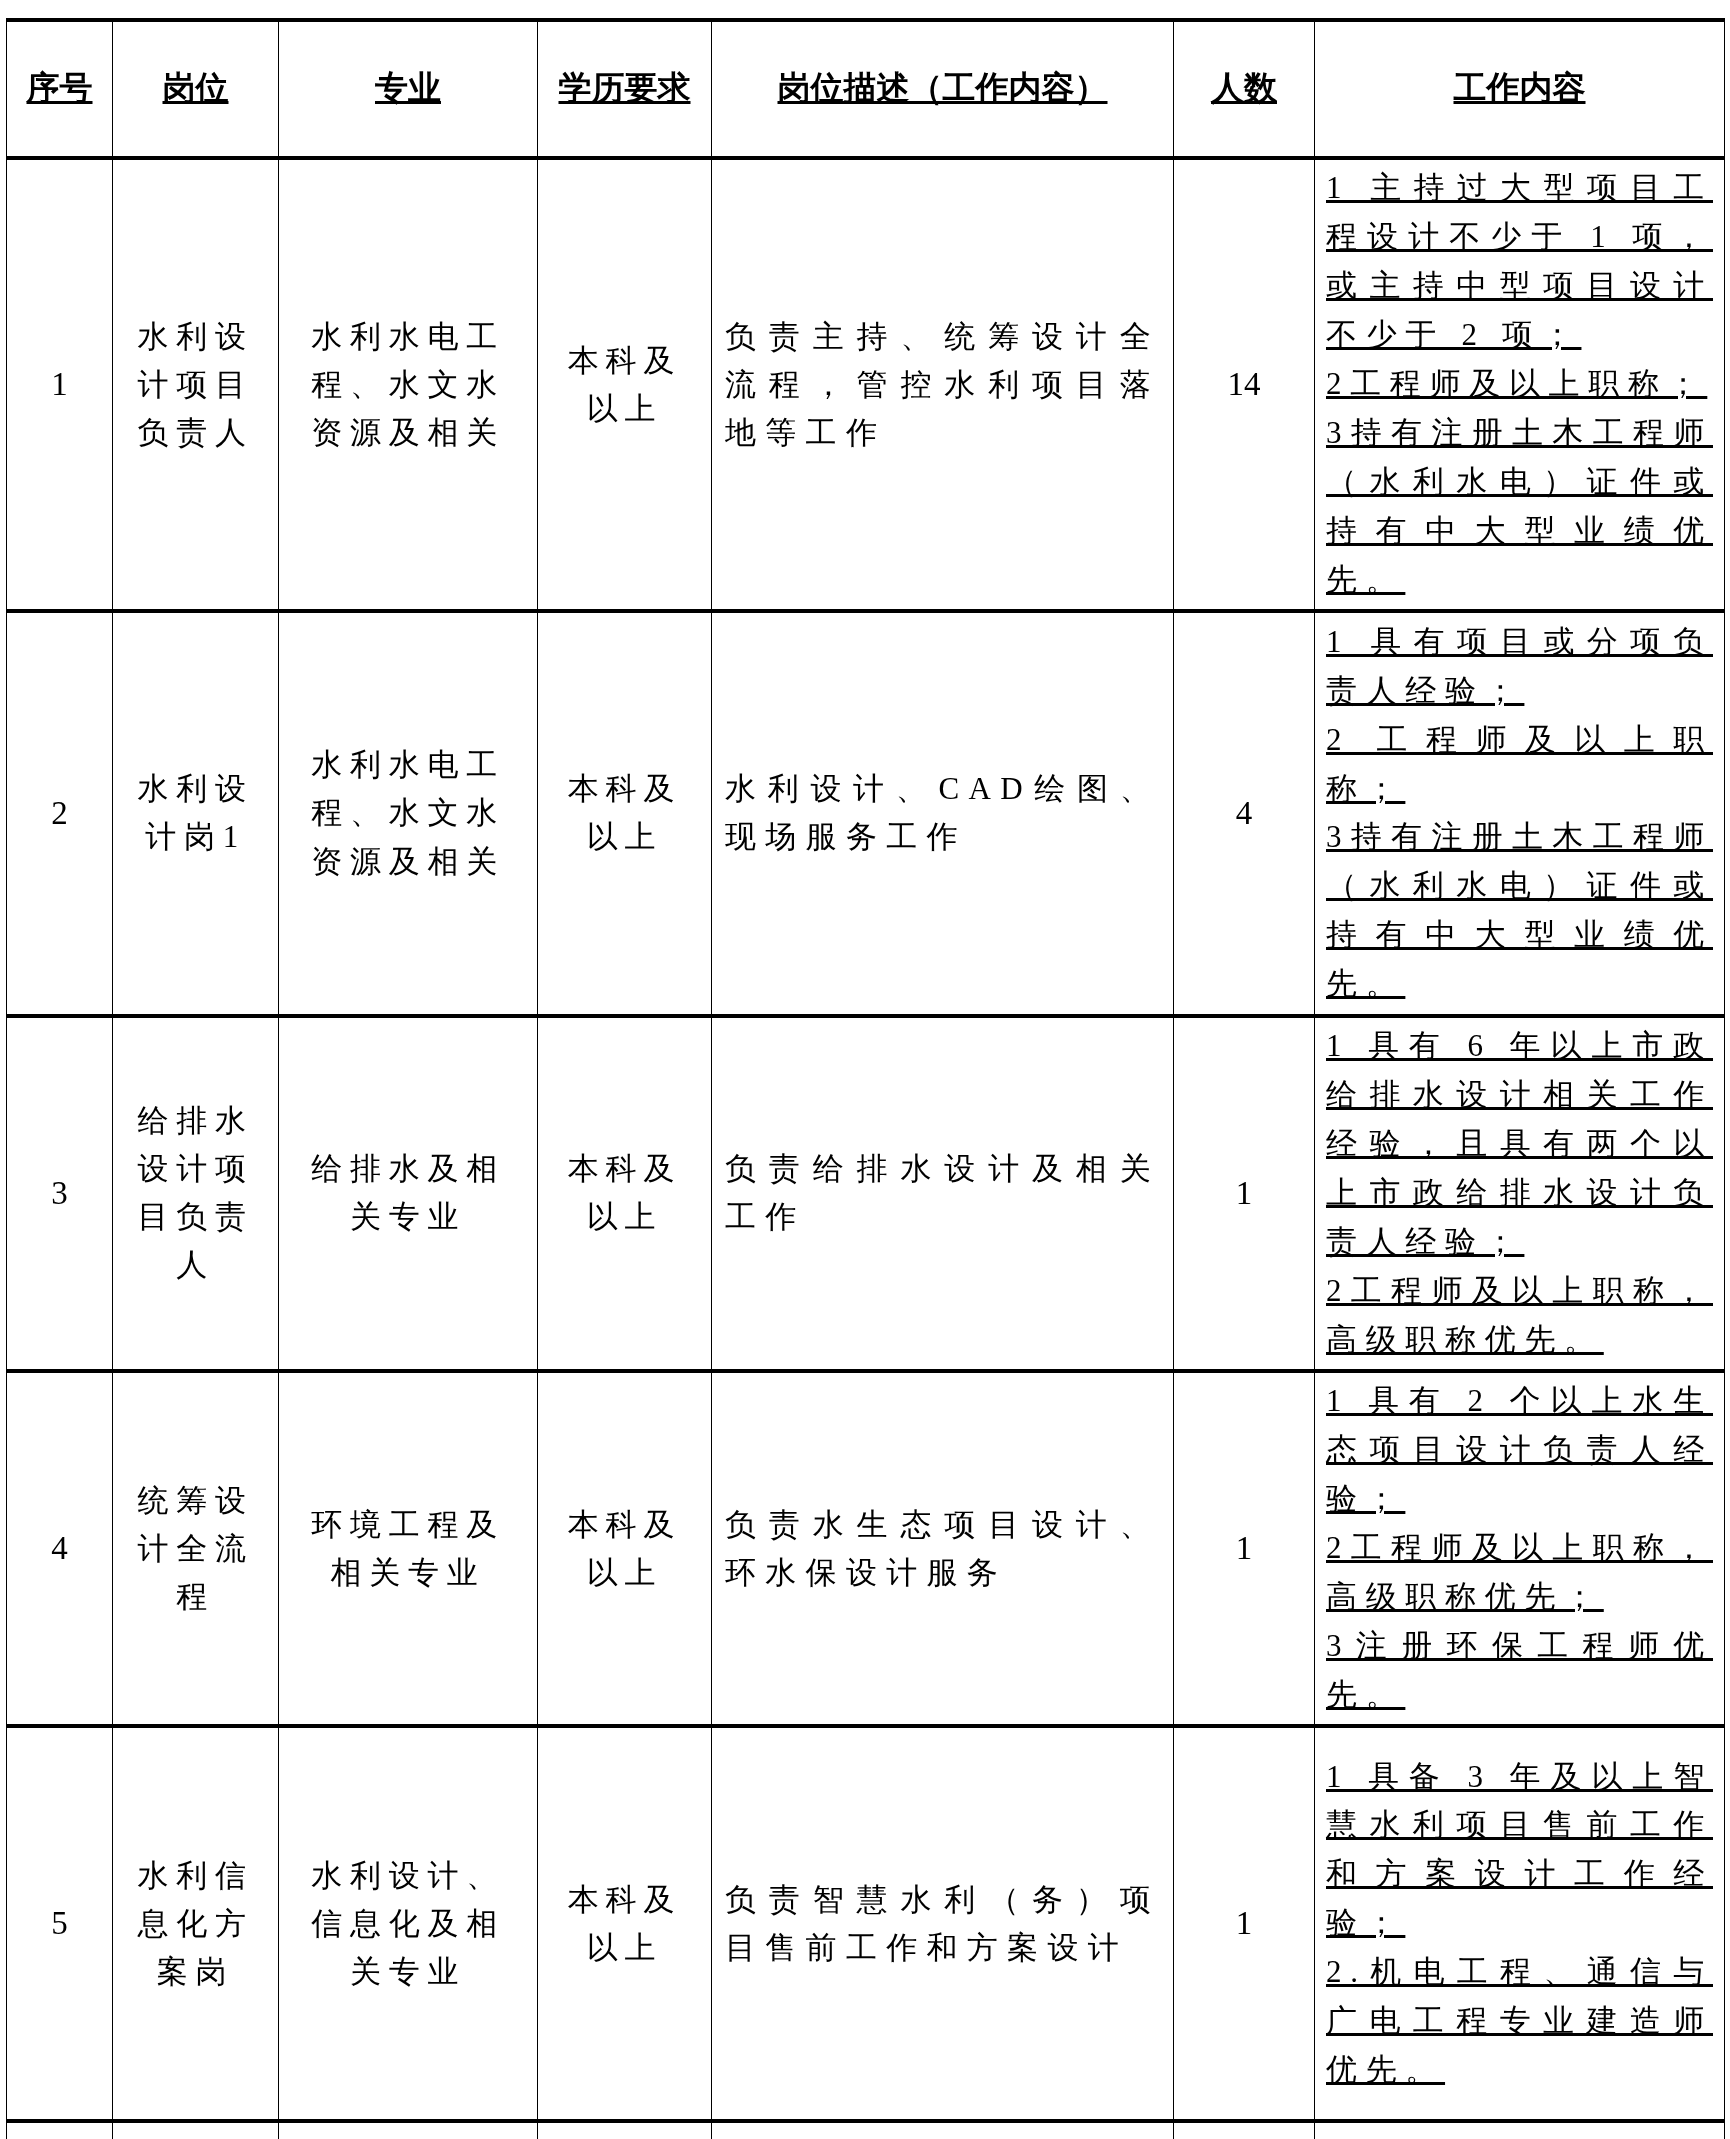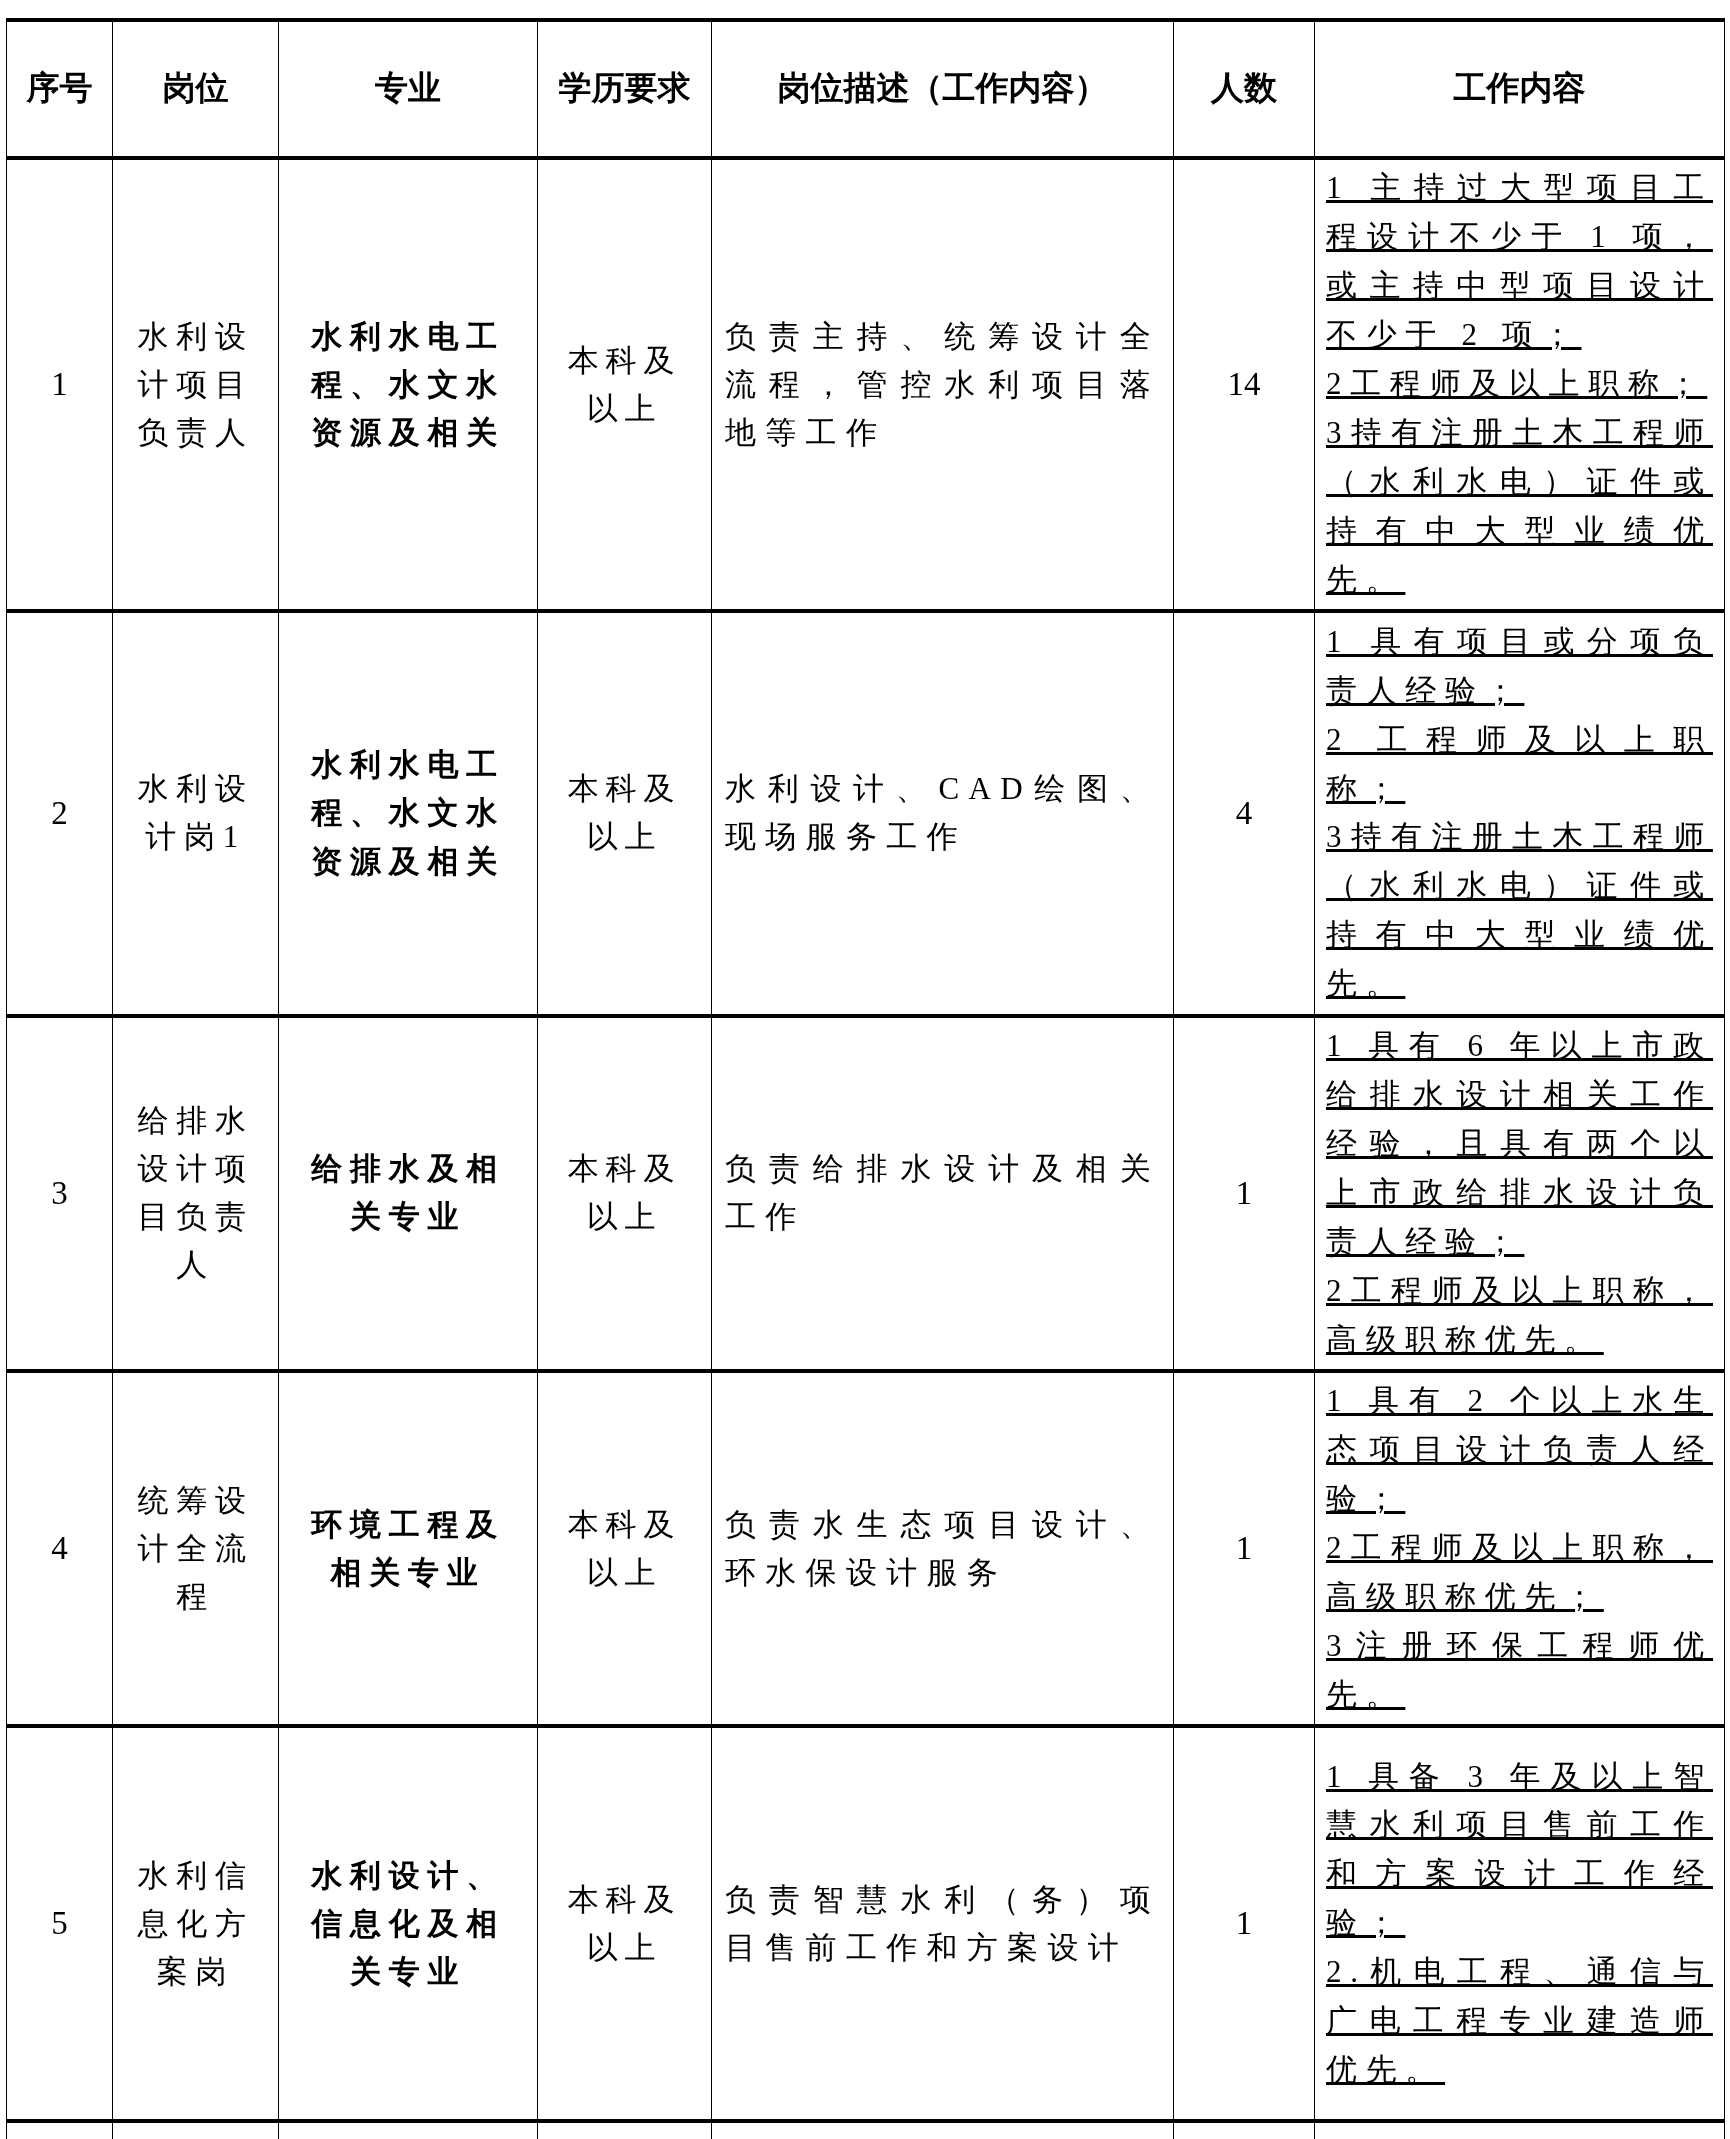--- a/index.html
+++ b/index.html
@@ -45,28 +45,28 @@
   col.w-pos   { width: 166px; }
   col.w-major { width: 259px; }
   col.w-edu   { width: 174px; }
   col.w-desc  { width: 462px; }
   col.w-count { width: 141px; }
   col.w-req   { width: 410px; }
 
   
   td.c-no, td.c-count { font-size: 33px; font-family: "Liberation Serif","DejaVu Serif",serif; }
   td.c-pos   { letter-spacing: 0.25em; padding: 4.3px 9.4px; }
-  td.c-major { letter-spacing: 0.25em; padding: 4.3px 16.3px; font-weight: bold; }
+  td.c-major { letter-spacing: 0.25em; padding: 4.3px 16.3px; }
   td.c-edu   { letter-spacing: 0.22em; padding: 4.3px 25px; }
   td.c-desc  { text-align: justify; text-align-last: left; letter-spacing: 0.30em; padding: 4.3px 13px; }
   td.c-req   { text-align: justify; text-align-last: left; letter-spacing: 0.28em; padding: 4.3px 11px; line-height: 1.58; }
   td.c-req p { margin: 0; text-decoration: underline; }
 
   
-  thead tr                     { height: 138px; }
+  thead tr                     { height: 138px; text-decoration: underline; }
   tbody.rows tr:nth-child(1)   { height: 435px; }
   tbody.rows tr:nth-child(2)   { height: 365px; }
   tbody.rows tr:nth-child(3)   { height: 345px; }
   tbody.rows tr:nth-child(4)   { height: 336px; }
   tbody.rows tr:nth-child(5)   { height: 395px; }
   tbody.rows tr:nth-child(6)   { height: 289px; }
   tbody.rows tr:nth-child(7)   { height: 196px; }
   tbody.rows tr:nth-child(8)   { height: 365px; }
 
   

